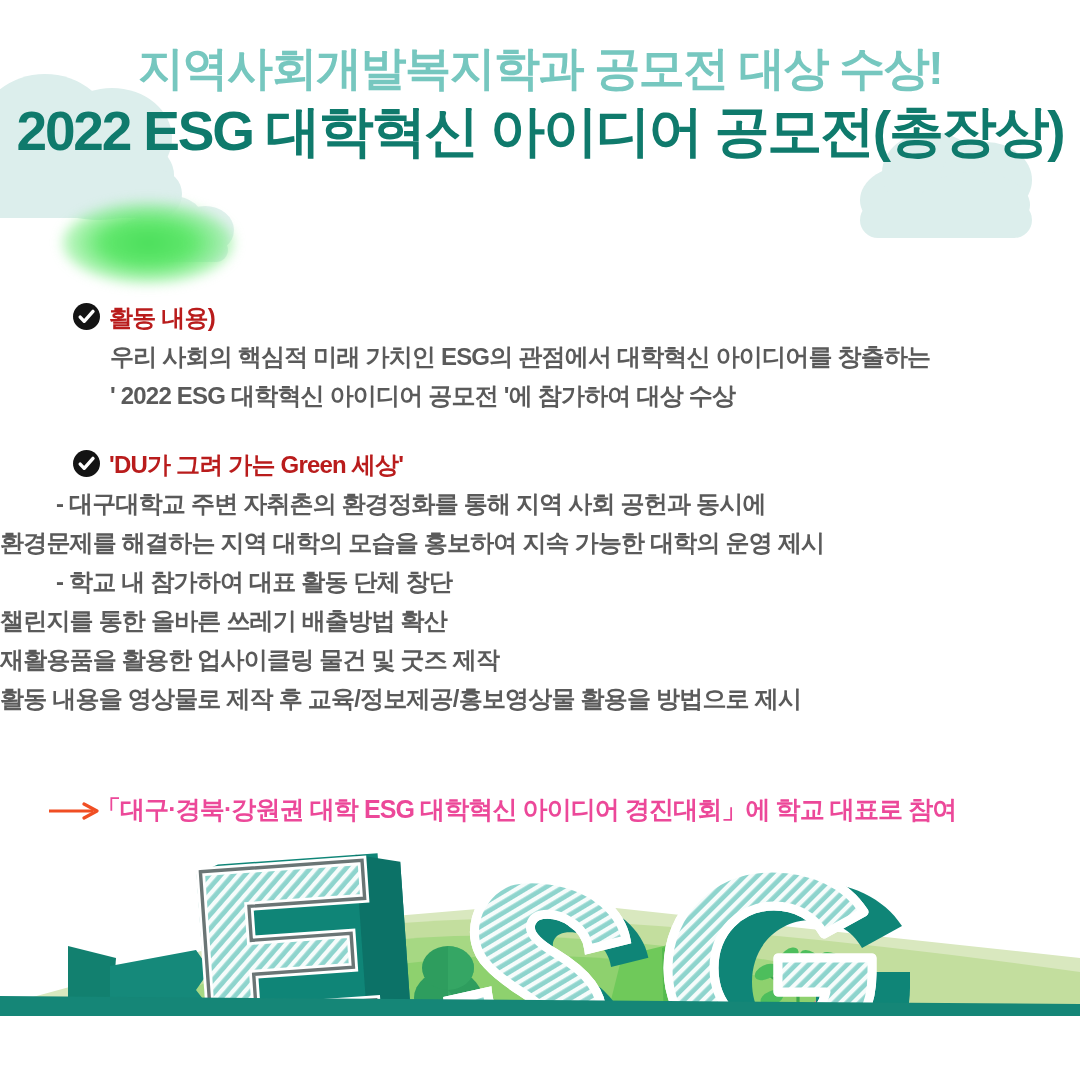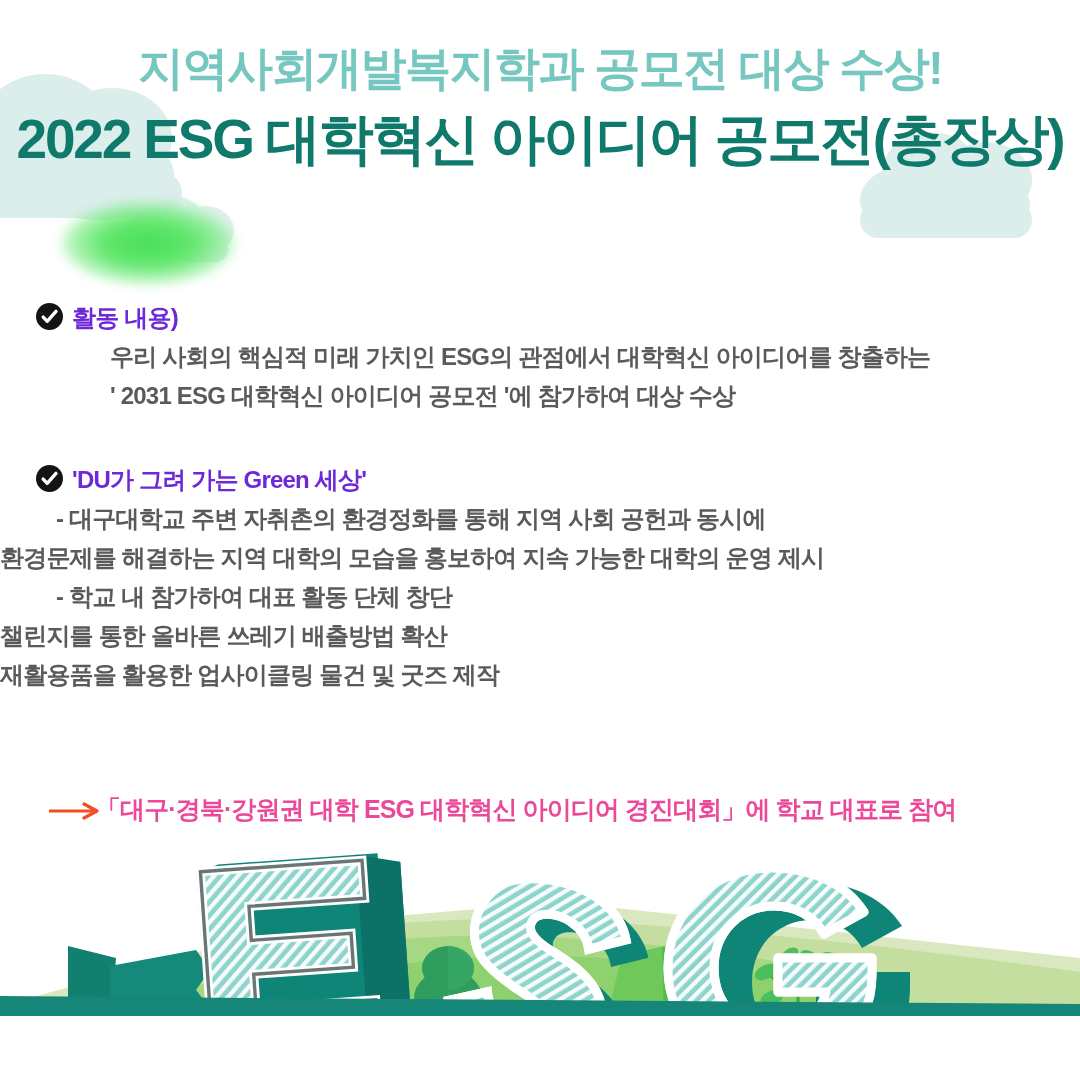--- a/index.html
+++ b/index.html
@@ -64,21 +64,21 @@
     color: #76c7bf;
     line-height: 1.22;
     white-space: nowrap;
   }
   #title-line-2 {
     font-size: 55px;
     font-weight: bold;
     letter-spacing: -2.2px;
     color: #0f7a6c;
     line-height: 1.22;
-    margin-top: 10px;
+    margin-top: 2px;
     white-space: nowrap;
   }
 
   
   #team-line {
     position: absolute;
     left: 78px; top: 226px;
     font-size: 25px;
     font-weight: bold;
     color: #5a5a5a;
@@ -100,21 +100,21 @@
   .section { position: absolute; left: 0; width: 1080px; }
   .tline {
     position: relative;
     font-size: 24px;
     font-weight: bold;
     color: #5a5a5a;
     letter-spacing: -0.8px;
     line-height: 39px;
     white-space: nowrap;
   }
-  .tline.head { color: #6d28d9; }
+  .tline.head { color: #b91c1c; margin-left: 37px; }
   .check-icon {
     position: absolute;
     left: 36px;
     width: 27px; height: 27px;
     border-radius: 50%;
     background: #141414;
   }
   .check-icon svg { display: block; }
 
   .indent-head { padding-left: 72px; }
@@ -189,37 +189,38 @@
   <div class="section" style="top:298px">
     <div class="tline head indent-head">
       <span class="check-icon" style="top:5px">
         <svg width="27" height="27" viewBox="0 0 27 27" aria-hidden="true">
           <path d="M7.2 14.1 L11.2 18.3 L20.0 8.4" fill="none" stroke="#ffffff" stroke-width="3.4" stroke-linecap="round" stroke-linejoin="round"></path>
         </svg>
       </span>
       <span>활동 내용)</span>
     </div>
     <div class="tline indent-1">우리 사회의 핵심적 미래 가치인 ESG의 관점에서 대학혁신 아이디어를 창출하는</div>
-    <div class="tline indent-1">' 2031 ESG 대학혁신 아이디어 공모전 '에 참가하여 대상 수상</div>
-  </div>
-
-  <div class="section" style="top:460px">
+    <div class="tline indent-1">' 2022 ESG 대학혁신 아이디어 공모전 '에 참가하여 대상 수상</div>
+  </div>
+
+  <div class="section" style="top:445px">
     <div class="tline head indent-head">
       <span class="check-icon" style="top:5px">
         <svg width="27" height="27" viewBox="0 0 27 27" aria-hidden="true">
           <path d="M7.2 14.1 L11.2 18.3 L20.0 8.4" fill="none" stroke="#ffffff" stroke-width="3.4" stroke-linecap="round" stroke-linejoin="round"></path>
         </svg>
       </span>
       <span>'DU가 그려 가는 Green 세상'</span>
     </div>
     <div class="tline indent-dash">- 대구대학교 주변 자취촌의 환경정화를 통해 지역 사회 공헌과 동시에</div>
     <div class="tline indent-2">환경문제를 해결하는 지역 대학의 모습을 홍보하여 지속 가능한 대학의 운영 제시</div>
     <div class="tline indent-dash">- 학교 내 참가하여 대표 활동 단체 창단</div>
     <div class="tline indent-2">챌린지를 통한 올바른 쓰레기 배출방법 확산</div>
     <div class="tline indent-2">재활용품을 활용한 업사이클링 물건 및 굿즈 제작</div>
+    <div class="tline indent-2">활동 내용을 영상물로 제작 후 교육/정보제공/홍보영상물 활용을 방법으로 제시</div>
   </div>
 
   <div id="arrow-line">
     <span id="arrow-icon">
       <svg width="52" height="18" viewBox="0 0 52 18" aria-hidden="true">
         <line x1="1" y1="9" x2="45" y2="9" stroke="#f04e23" stroke-width="3.2" stroke-linecap="butt"></line>
         <polyline points="36,2 49,9 36,16" fill="none" stroke="#f04e23" stroke-width="3.2" stroke-linecap="round" stroke-linejoin="round"></polyline>
       </svg>
     </span>
     <span id="arrow-text">「대구·경북·강원권 대학 ESG 대학혁신 아이디어 경진대회」에 학교 대표로 참여</span>

